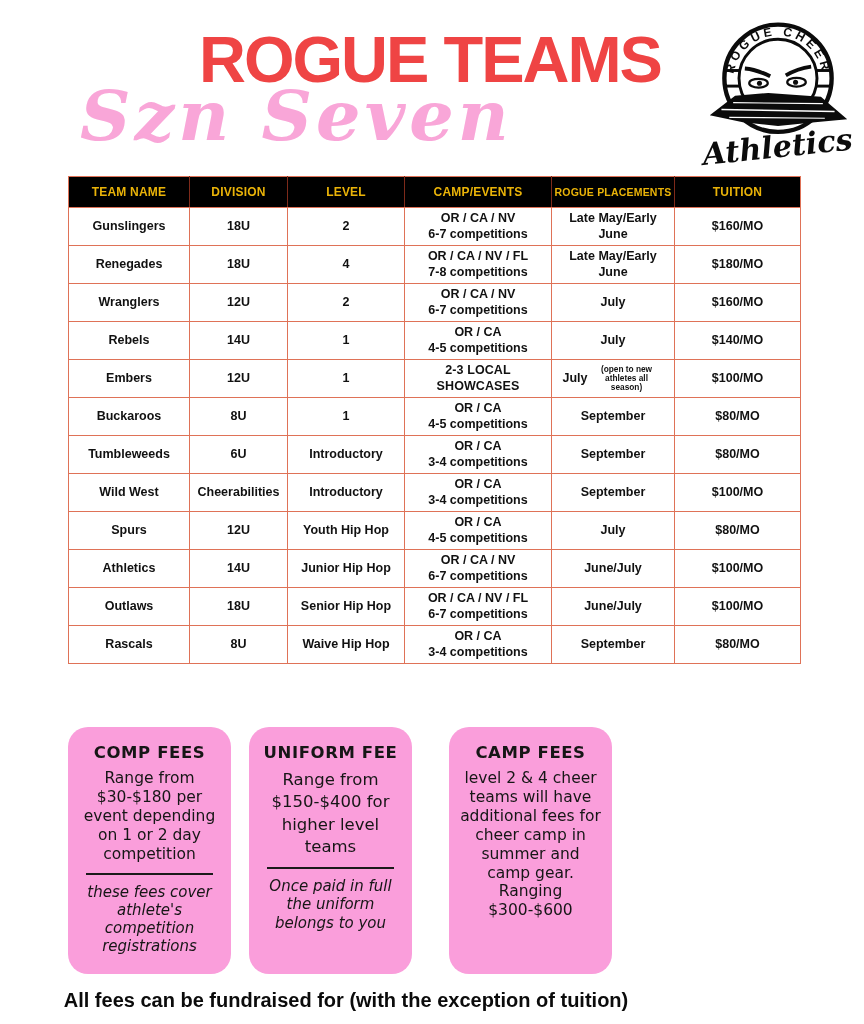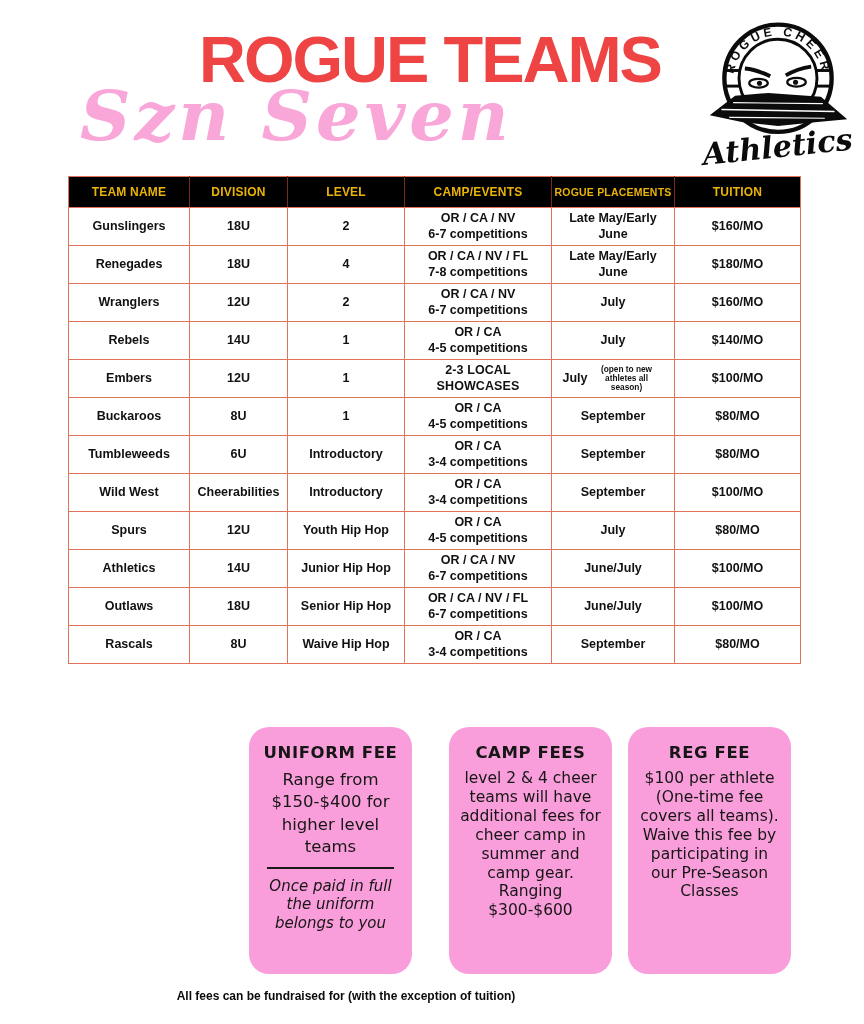--- a/index.html
+++ b/index.html
@@ -75,21 +75,21 @@
   .card.pos3 { left: 628px; }
   .card h3 { font-size: 16.5px; font-weight: bold; letter-spacing: 0.6px; margin-bottom: 7px; font-family: "DejaVu Sans", sans-serif; }
   .card .body { font-size: 15.5px; line-height: 1.22; }
   .card .rule { border: none; border-top: 2px solid #1a1a1a; width: 88%; margin: 9px auto 8px auto; }
   .card .note { font-size: 15px; font-style: italic; line-height: 1.22; }
   .card.pos1 .body { font-size: 16.5px; line-height: 1.35; }
 
   
   .footer {
     position: absolute; top: 989px; left: 0; width: 692px;
-    text-align: center; font-size: 12px; font-weight: bold; color: #0b0b0b;
+    text-align: center; font-size: 20px; font-weight: bold; color: #0b0b0b;
   }
 </style>
 </head>
 <body>
 
 <div class="header">
   <div class="main-title">ROGUE TEAMS</div>
   <div class="sub-title">Szn Seven</div>
 
   <div class="logo">
@@ -275,29 +275,31 @@
             <div>3-4 competitions</div>
           </td>
           <td>September</td>
           <td>$80/MO</td>
         </tr>
       </tbody>
   </table>
 </div>
 
 <div class="cards">
+    <div class="card pos0">
+      <h3>COMP FEES</h3>
+      <div class="body">Range from $30-$180 per event depending on 1 or 2 day competition</div>
+      <hr class="rule">
+      <div class="note">these fees cover athlete's competition registrations</div>
+    </div>
     <div class="card pos1">
       <h3>UNIFORM FEE</h3>
       <div class="body">Range from $150-$400 for higher level teams</div>
       <hr class="rule">
       <div class="note">Once paid in full the uniform belongs to you</div>
     </div>
     <div class="card pos2">
       <h3>CAMP FEES</h3>
       <div class="body">level 2 &amp; 4 cheer teams will have additional fees for cheer camp in summer and camp gear. Ranging $300-$600</div>
     </div>
-    <div class="card pos3">
-      <h3>REG FEE</h3>
-      <div class="body">$100 per athlete (One-time fee covers all teams). Waive this fee by participating in our Pre-Season Classes</div>
-    </div>
   </div>
 
 <div class="footer">All fees can be fundraised for (with the exception of tuition)</div>
 
 </body></html>

